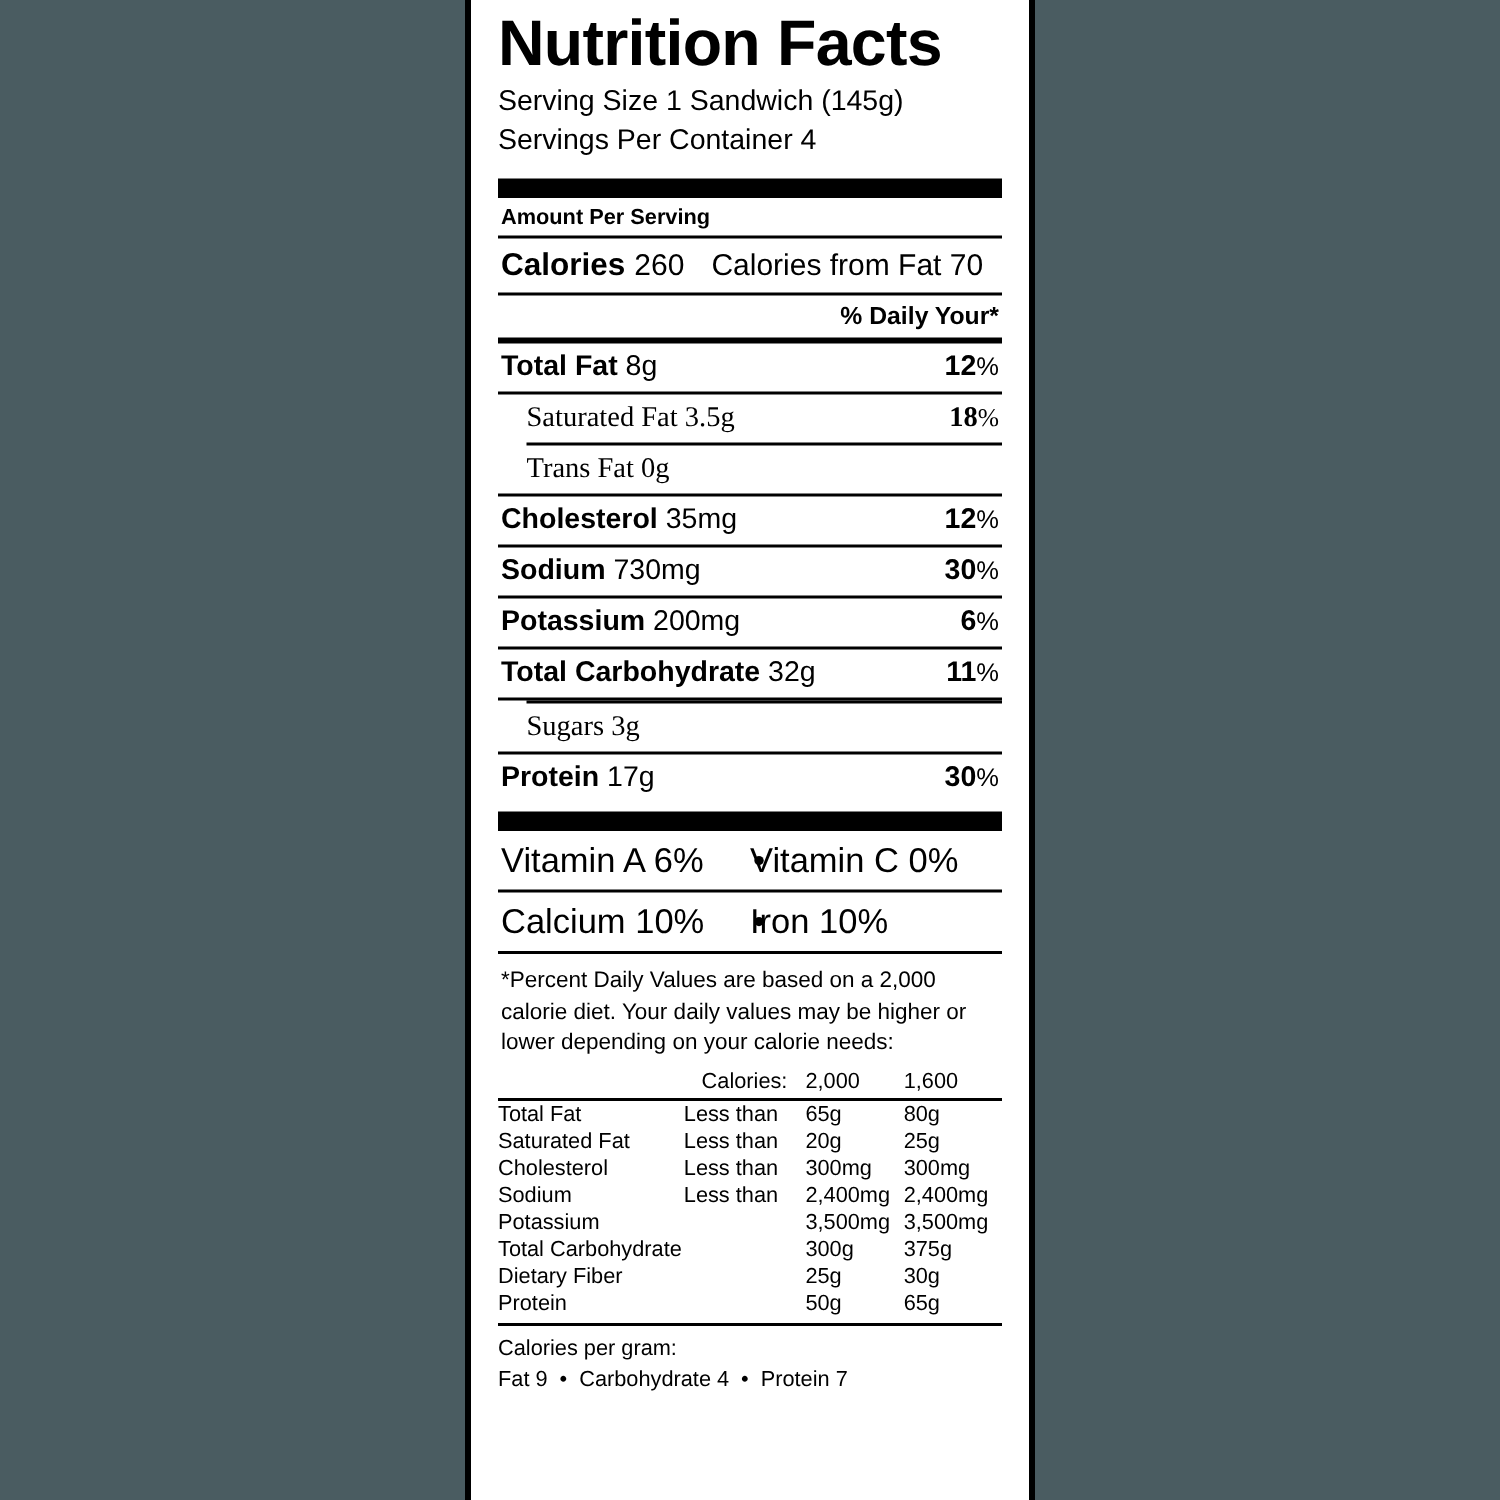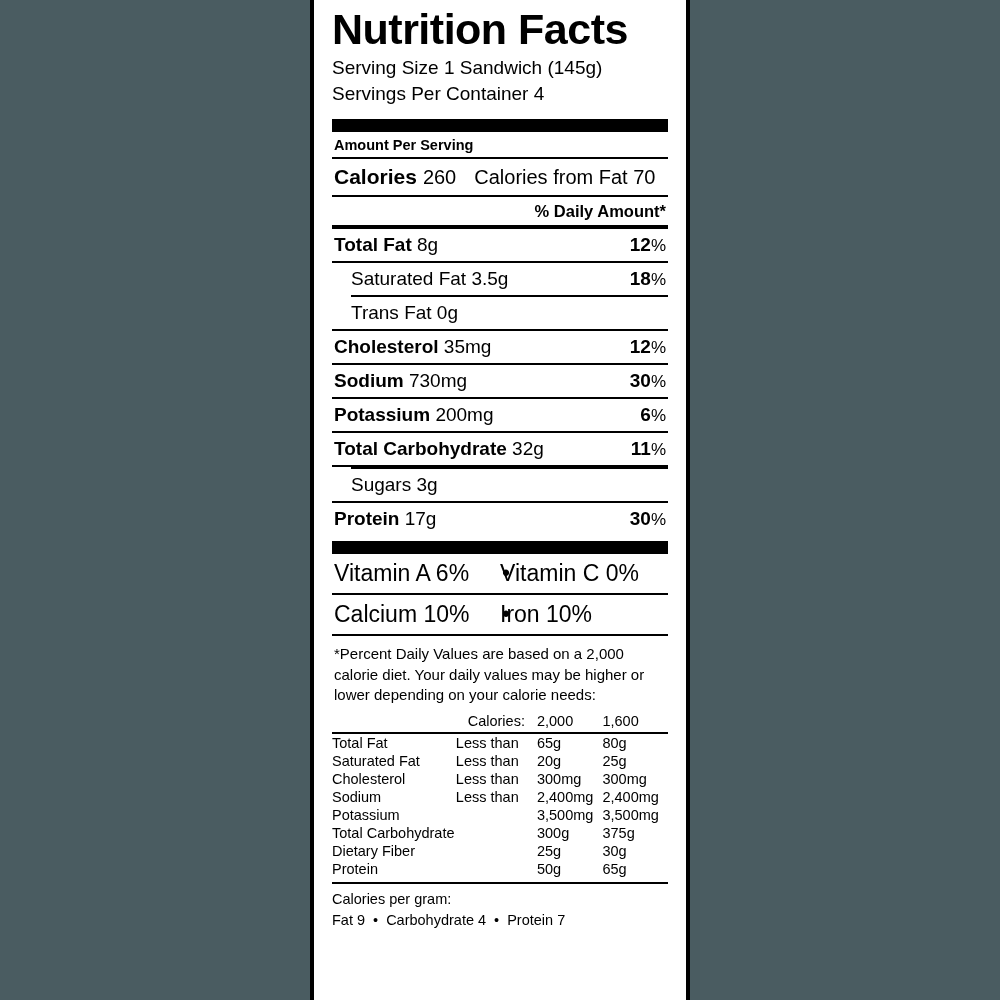--- a/index.html
+++ b/index.html
@@ -113,21 +113,21 @@
   .nut-row .name b { font-weight: bold; }
   .nut-row .pct {
     font-weight: bold;
     font-size: 19px;
     white-space: nowrap;
   }
   .nut-row .pct .sym {
     font-weight: normal;
     font-size: 17px;
   }
-  .indent { padding-left: 19px; }
+  .indent { padding-left: 19px; font-family: Liberation Serif, serif; }
 
   .row-line { border-top: 2px solid #000; }
   .row-line-indent {
     border-top: 2px solid #000;
     margin-left: 19px;
   }
 
   .vit-row {
     display: flex;
     align-items: baseline;
@@ -200,21 +200,21 @@
       <div class="cal-row">
         <span class="b">Calories</span>
         <span class="sp"></span>
         <span>260</span>
         <span class="gap"></span>
         <span>Calories from Fat 70</span>
       </div>
 
       <div class="rule-thin"></div>
 
-      <div class="dv-row">% Daily Amount*</div>
+      <div class="dv-row">% Daily Your*</div>
 
       <div class="rule-med"></div>
 
       <div class="nut-row">
         <span class="name"><b>Total Fat</b> <span>8g</span></span>
         <span class="pct"><span>12</span><span class="sym">%</span></span>
       </div>
       <div class="row-line"></div>
 
       <div class="nut-row indent">

